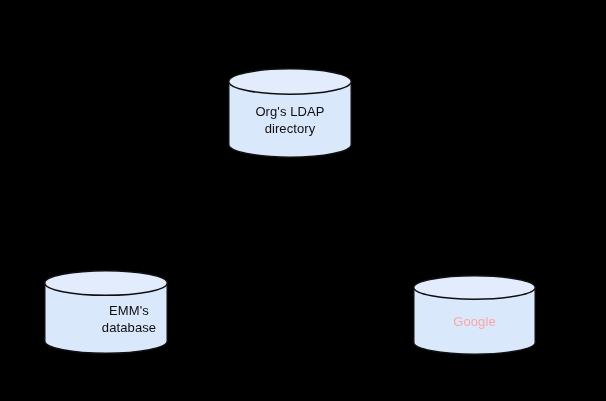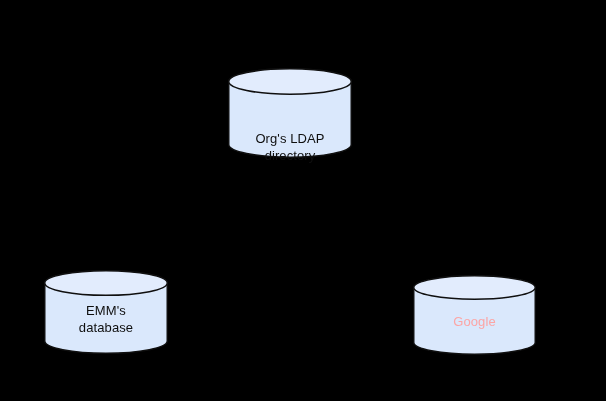--- a/index.html
+++ b/index.html
@@ -46,25 +46,25 @@
 </head>
 <body>
 
 <div id="canvas" style="width: 606px; height: 401px; background: rgb(0, 0, 0);">
 
   <div class="cylinder" id="node-ldap" style="left: 228px; top: 68px; width: 124px; height: 90px;">
     <svg xmlns="http://www.w3.org/2000/svg" width="124" height="90" viewBox="0 0 124 90">
       <path class="cyl-body" d="M 0.75 13.5 A 61.25 12.75 0 0 1 123.25 13.5 L 123.25 76.5 A 61.25 12.75 0 0 1 0.75 76.5 Z" fill="#dae8fc" stroke="#0f0f0f" stroke-width="1.5" stroke-linejoin="round"></path>
       <path class="cyl-top" d="M 0.75 13.5 A 61.25 12.75 0 0 1 123.25 13.5 A 61.25 12.75 0 0 1 0.75 13.5 Z" fill="#e2ecfd" stroke="#0f0f0f" stroke-width="1.5"></path>
     </svg>
-    <div class="cyl-label" style="color: rgb(15, 15, 15); top: 34.75px; margin-top: 27px;">Org's LDAP
+    <div class="cyl-label" style="color: rgb(15, 15, 15); top: 34.75px;">Org's LDAP
 directory</div>
   </div>
 
-  <div class="cylinder" id="node-emm" style="left: 44px; top: 270px; width: 124px; height: 84px;">
+  <div class="cylinder" id="node-emm" style="left: 44px; top: 270px; width: 124px; height: 84px; padding-left: 46px;">
     <svg xmlns="http://www.w3.org/2000/svg" width="124" height="84" viewBox="0 0 124 84">
       <path class="cyl-body" d="M 0.75 13 A 61.25 12.25 0 0 1 123.25 13 L 123.25 71 A 61.25 12.25 0 0 1 0.75 71 Z" fill="#dae8fc" stroke="#0f0f0f" stroke-width="1.5" stroke-linejoin="round"></path>
       <path class="cyl-top" d="M 0.75 13 A 61.25 12.25 0 0 1 123.25 13 A 61.25 12.25 0 0 1 0.75 13 Z" fill="#e2ecfd" stroke="#0f0f0f" stroke-width="1.5"></path>
     </svg>
     <div class="cyl-label" style="color: rgb(15, 15, 15); top: 31.5px;">EMM's
 database</div>
   </div>
 
   <div class="cylinder" id="node-google" style="left: 413px; top: 275px; width: 123px; height: 80px;">
     <svg xmlns="http://www.w3.org/2000/svg" width="123" height="80" viewBox="0 0 123 80">

